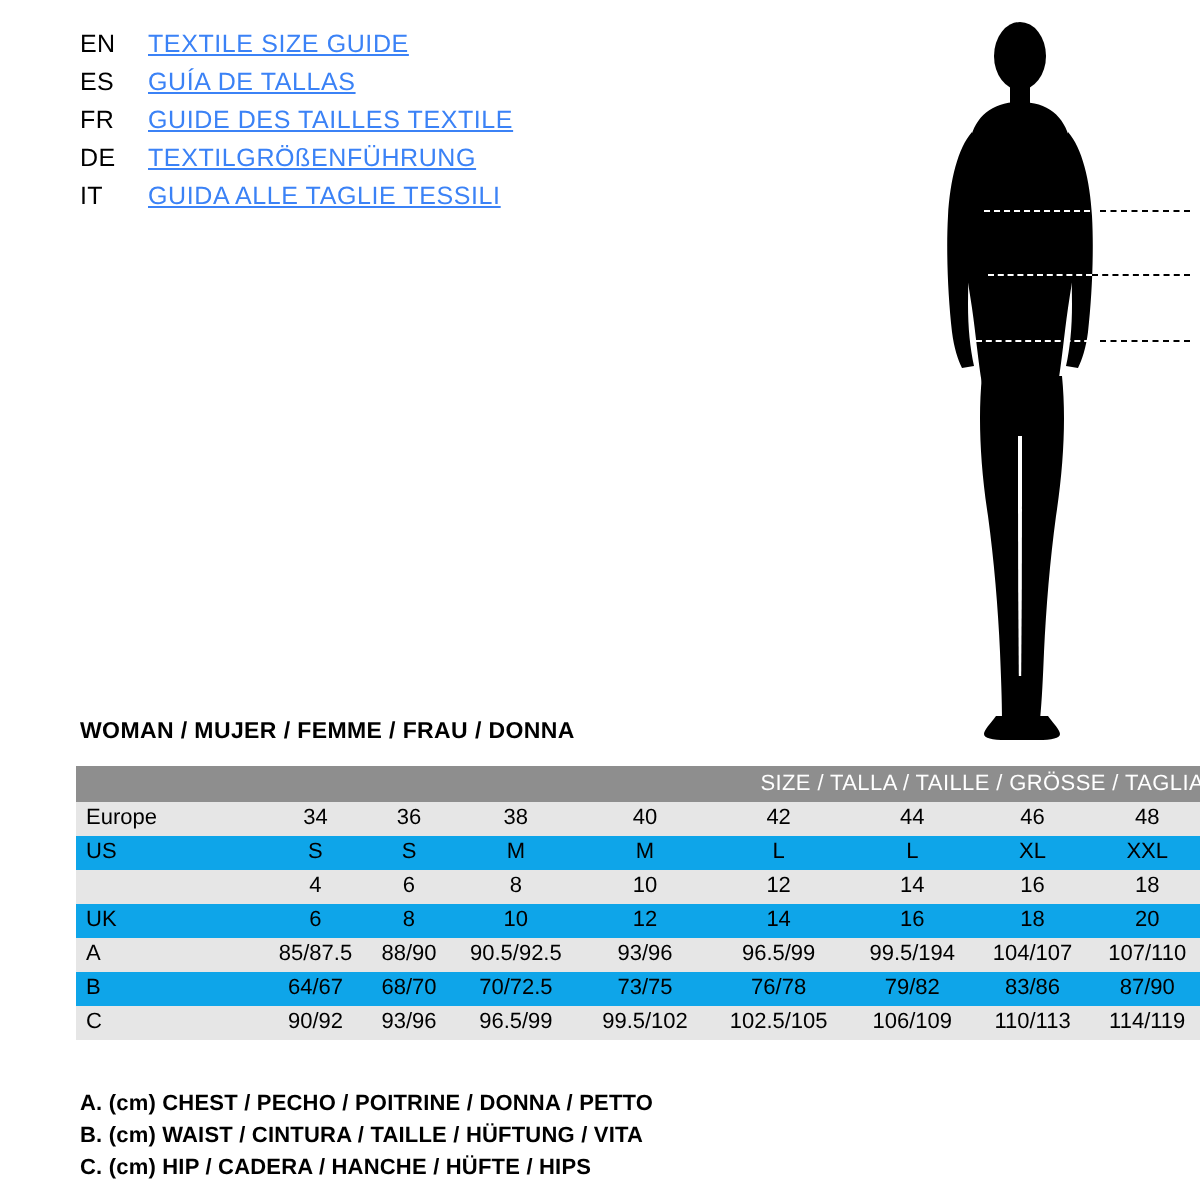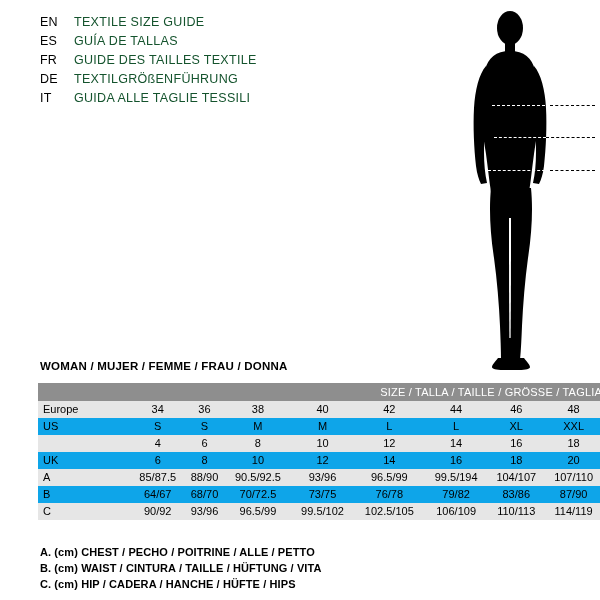--- a/index.html
+++ b/index.html
@@ -37,21 +37,22 @@
   }
   .lang-code {
     width: 34px;
     font-size: 12.5px;
     letter-spacing: 0.2px;
     color: #000;
   }
   .lang-title {
     font-size: 12.5px;
     letter-spacing: 0.3px;
-    color: #14532d;
+    color: #3b82f6;
+    text-decoration: underline;
   }
 
   
   .figure-wrap {
     position: absolute;
     left: 430px;
     top: 8px;
     width: 160px;
     height: 365px;
   }
@@ -313,18 +314,18 @@
         <td>99.5/102</td>
         <td>102.5/105</td>
         <td>106/109</td>
         <td>110/113</td>
         <td>114/119</td>
       </tr>
     </tbody>
   </table>
 
   <div class="notes">
-    <div class="note-row">A. (cm) CHEST / PECHO / POITRINE / ALLE / PETTO</div>
+    <div class="note-row">A. (cm) CHEST / PECHO / POITRINE / DONNA / PETTO</div>
     <div class="note-row">B. (cm) WAIST / CINTURA / TAILLE / HÜFTUNG / VITA</div>
     <div class="note-row">C. (cm) HIP / CADERA / HANCHE / HÜFTE / HIPS</div>
   </div>
 
 </div>
 
 </body></html>

